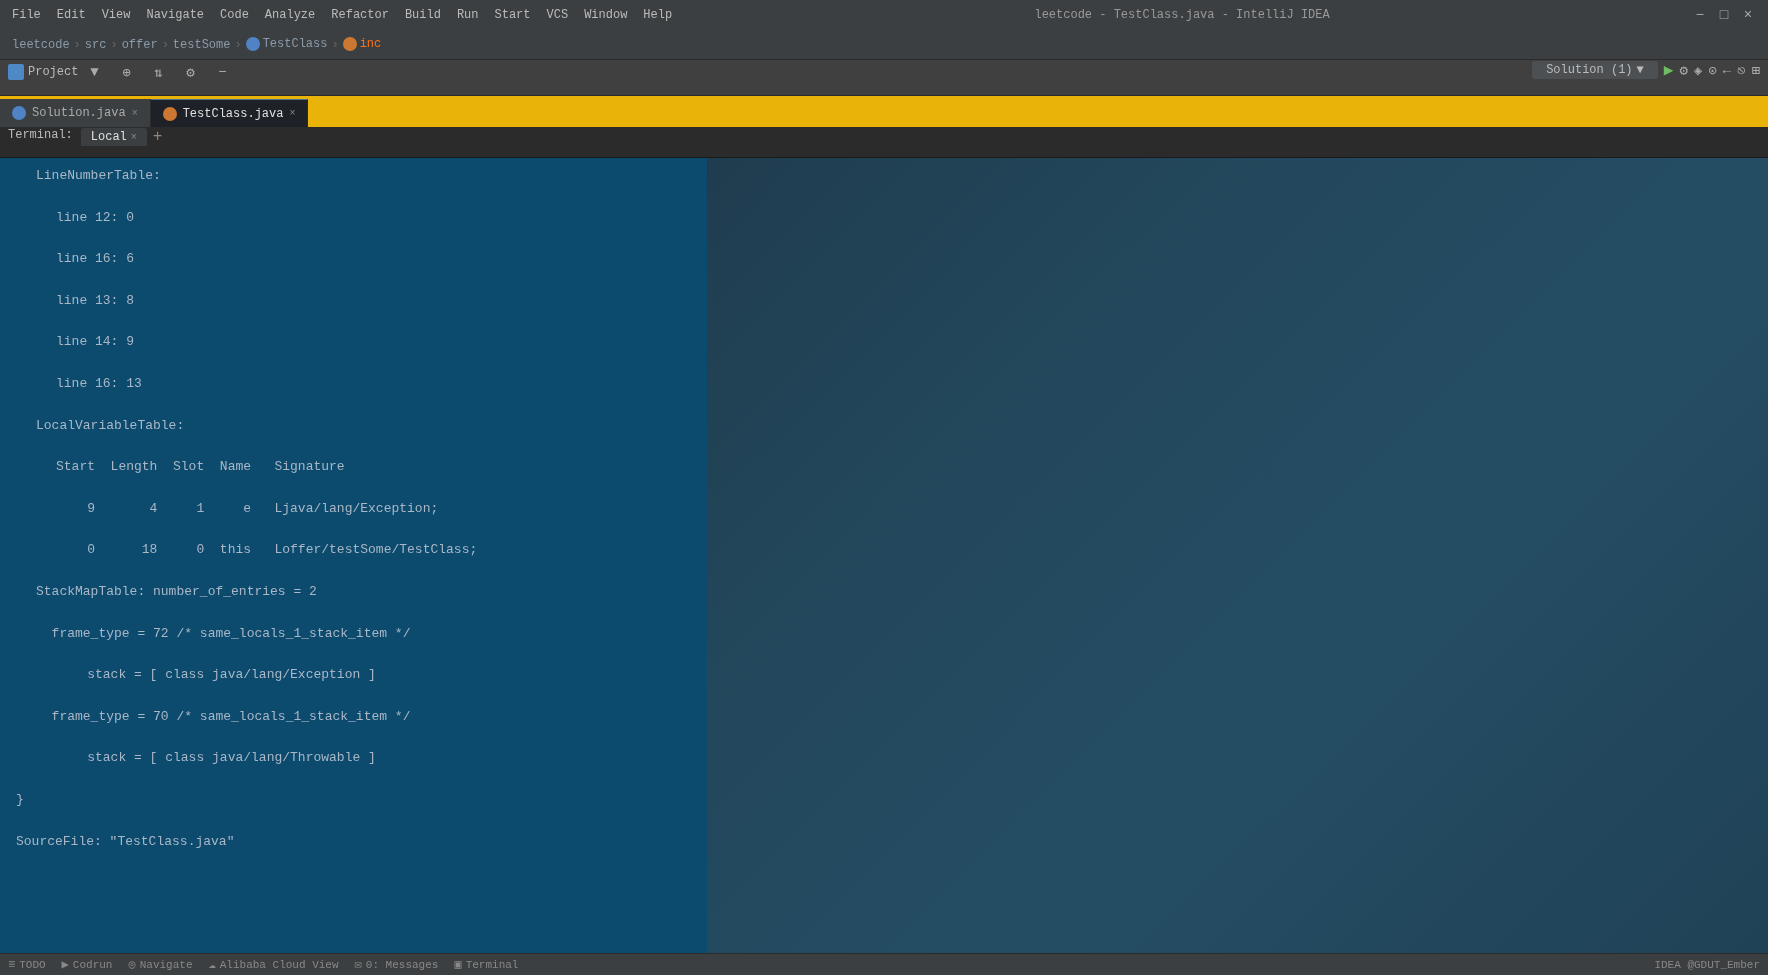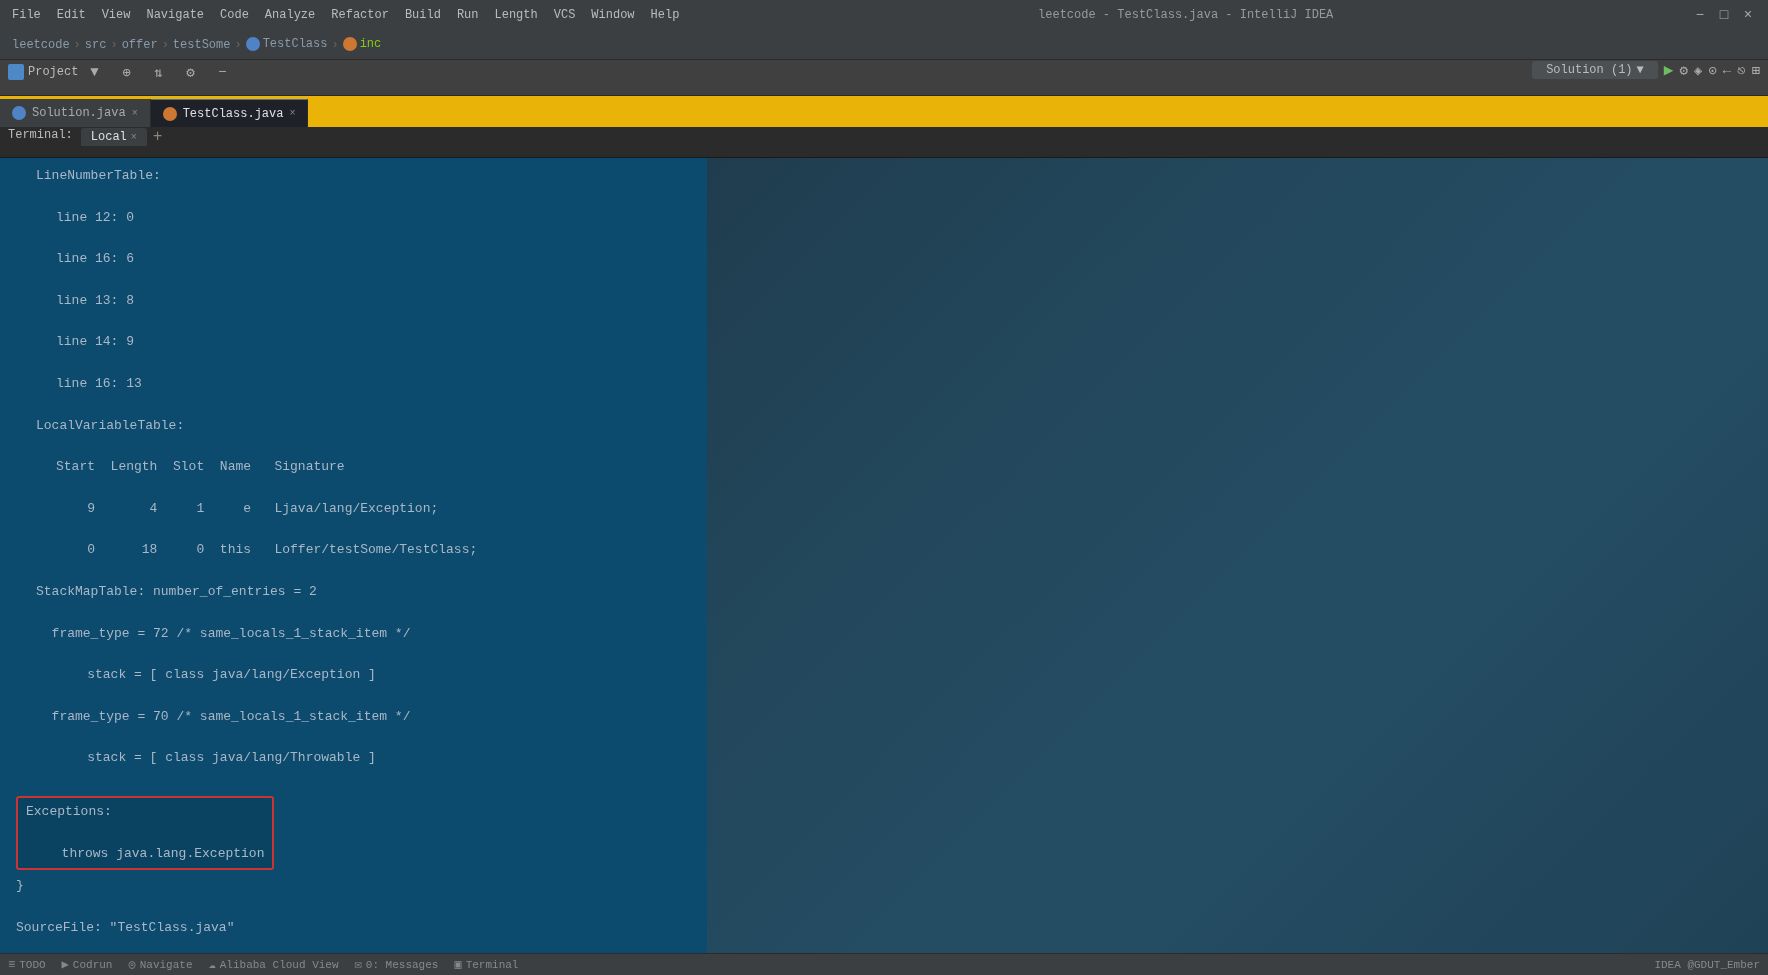--- a/index.html
+++ b/index.html
@@ -67,21 +67,21 @@
       padding: 0 12px;
       font-size: 12px;
       color: #8a9baa;
       border-bottom: 1px solid #2b2b2b;
     }
     .breadcrumb-sep {
       margin: 0 4px;
       color: #666;
     }
     .breadcrumb-item { color: #8a9baa; }
-    .breadcrumb-item.active { color: #84cc16; }
+    .breadcrumb-item.active { color: #f97316; }
     .breadcrumb-icon {
       display: inline-block;
       width: 14px;
       height: 14px;
       border-radius: 50%;
       margin-right: 3px;
       vertical-align: middle;
     }
     .icon-blue { background: #5082c6; }
     .icon-orange { background: #cc7832; }
@@ -335,21 +335,21 @@
 
     <span class="menu-item">File</span>
         <span class="menu-item">Edit</span>
         <span class="menu-item">View</span>
         <span class="menu-item">Navigate</span>
         <span class="menu-item">Code</span>
         <span class="menu-item">Analyze</span>
         <span class="menu-item">Refactor</span>
         <span class="menu-item">Build</span>
         <span class="menu-item">Run</span>
-        <span class="menu-item">Length</span>
+        <span class="menu-item">Start</span>
         <span class="menu-item">VCS</span>
         <span class="menu-item">Window</span>
         <span class="menu-item">Help</span>
       </div>
   </div>
   <div class="title-bar-center">leetcode - TestClass.java - IntelliJ IDEA</div>
   <div class="title-bar-right">
     <div class="title-btn">−</div>
     <div class="title-btn">□</div>
     <div class="title-btn">×</div>
@@ -420,27 +420,20 @@
   <span class="terminal-add">+</span>
 </div>
 
 <div class="main-content">
   <div class="bg-overlay"></div>
 
   <div class="terminal-output">
     
     <div id="terminal-lines-container"><span class="line indent1">LineNumberTable:</span><br><span class="line indent2">line 12: 0</span><br><span class="line indent2">line 16: 6</span><br><span class="line indent2">line 13: 8</span><br><span class="line indent2">line 14: 9</span><br><span class="line indent2">line 16: 13</span><br><span class="line indent1">LocalVariableTable:</span><br><span class="line indent2">Start  Length  Slot  Name   Signature</span><br><span class="line indent2">    9       4     1     e   Ljava/lang/Exception;</span><br><span class="line indent2">    0      18     0  this   Loffer/testSome/TestClass;</span><br><span class="line indent1">StackMapTable: number_of_entries = 2</span><br><span class="line indent1">  frame_type = 72 /* same_locals_1_stack_item */</span><br><span class="line indent2">    stack = [ class java/lang/Exception ]</span><br><span class="line indent1">  frame_type = 70 /* same_locals_1_stack_item */</span><br><span class="line indent2">    stack = [ class java/lang/Throwable ]</span><br></div>
 
-    <div id="highlighted-section" style="margin: 4px 0 4px 0;">
-      <span class="highlighted-section">
-        <span class="line">Exceptions:</span>
-        <br>
-        <span class="line indent1">  throws java.lang.Exception</span>
-      </span>
-    </div>
 
     <span class="line">}</span>
     <br>
     <span class="line">SourceFile: "TestClass.java"</span>
     <br><br>
     
   </div>
 
   <div class="status-bar">
     <div class="status-items">

